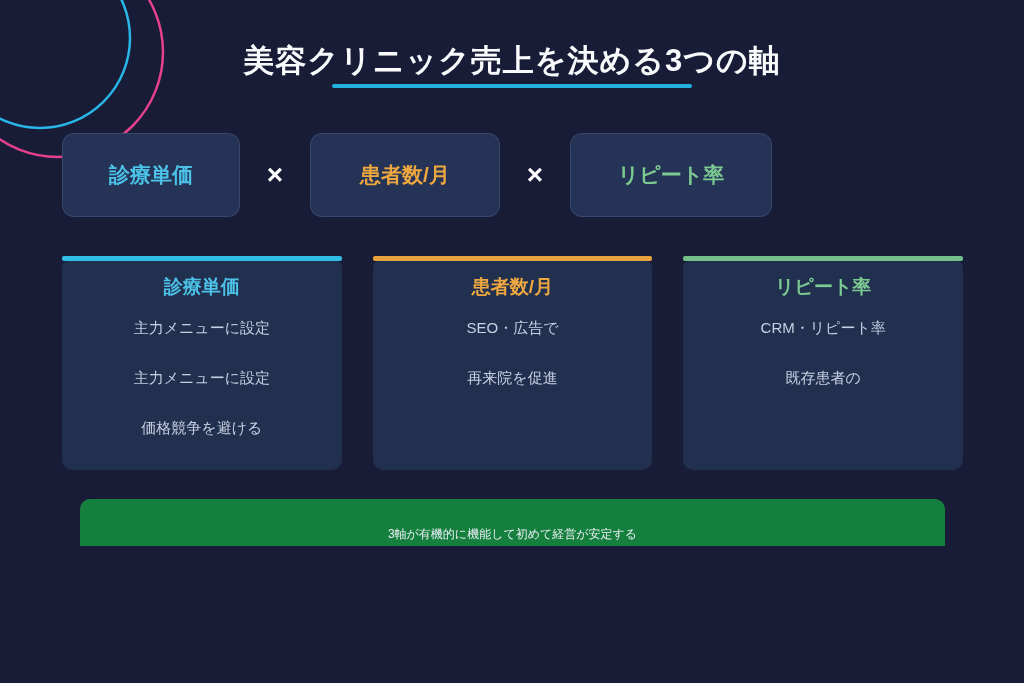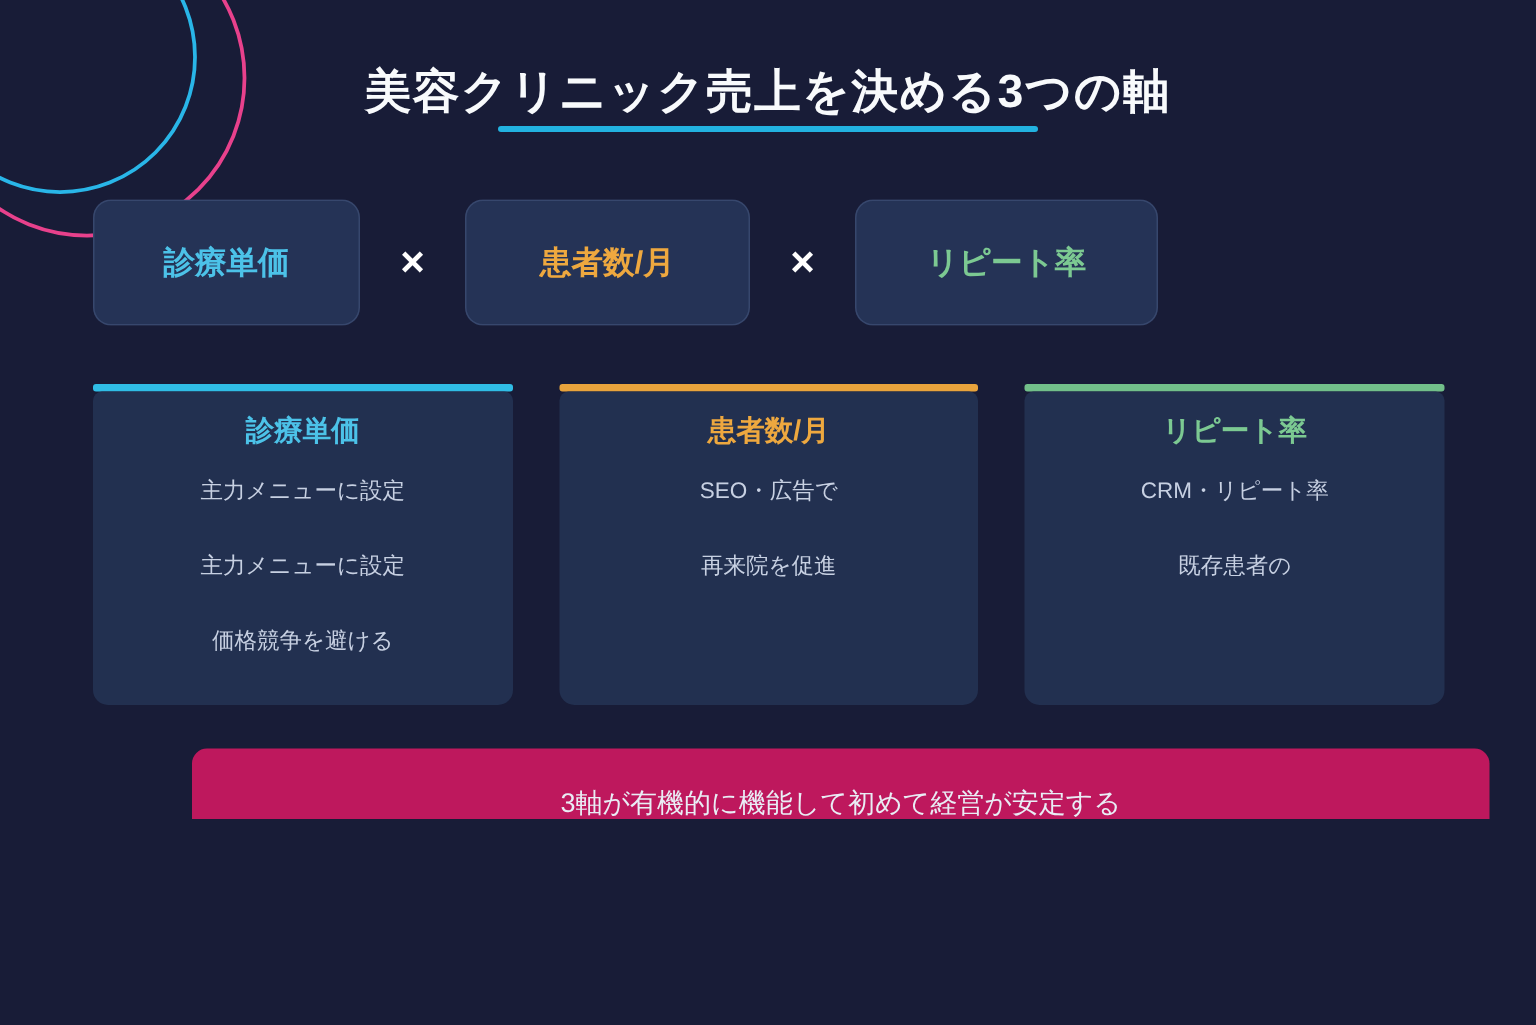--- a/index.html
+++ b/index.html
@@ -100,28 +100,27 @@
     line-height: 50px;
     font-size: 15px;
     color: #c7d0e2;
   }
 
   
   .footer-banner {
     position: absolute;
     top: 499px; left: 80px;
     width: 865px; height: 71px;
-    background: #be185d;
+    background: #15803d;
     border-radius: 10px;
     display: flex;
     align-items: center;
     justify-content: center;
     color: #e9edf5;
-    font-size: 18px;
-    margin-left: 48px;
+    font-size: 12px;
   }
 </style>
 </head>
 <body>
 
 <div class="stage">
 
   <svg class="deco" width="300" height="200" viewBox="0 0 300 200">
     <circle cx="58" cy="52" r="105" fill="none" stroke="#e8418c" stroke-width="2.5"></circle>
     <circle cx="40" cy="38" r="90" fill="none" stroke="#29b6e8" stroke-width="2.5"></circle>

